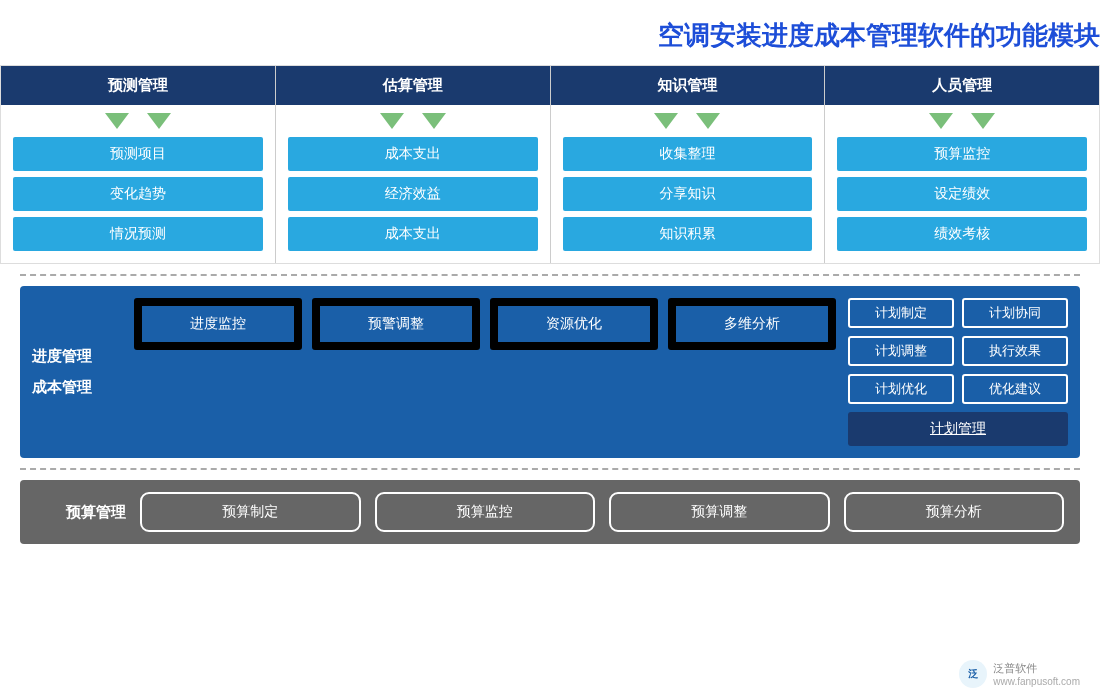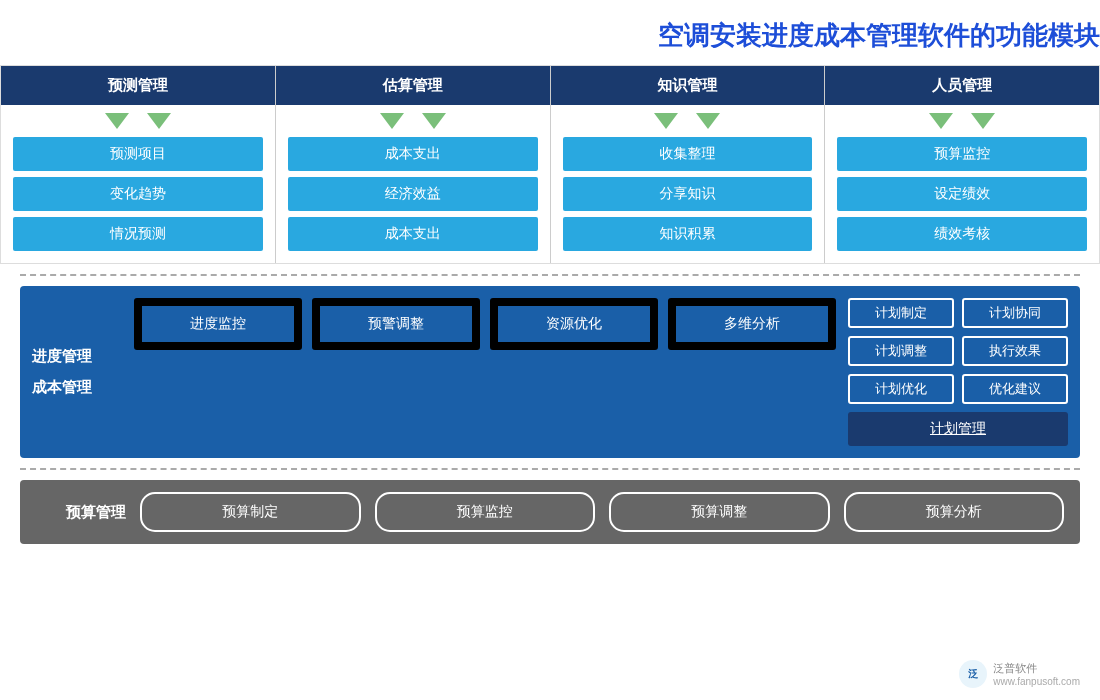--- a/index.html
+++ b/index.html
@@ -186,21 +186,21 @@
     }
 
     .bottom-cell {
       flex: 1;
       background: transparent;
       border: 2px solid #fff;
       color: #fff;
       text-align: center;
       font-size: 14px;
       padding: 9px 0;
-      border-radius: 15px;
+      border-radius: 9px;
     }
 
     
     .watermark {
       position: absolute;
       bottom: 12px;
       right: 20px;
       display: flex;
       align-items: center;
       gap: 6px;

